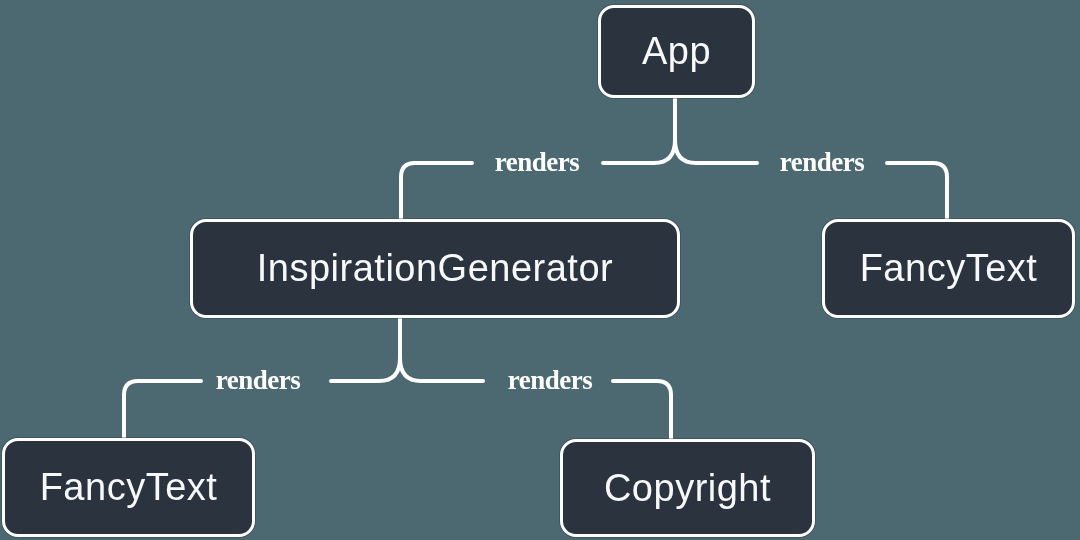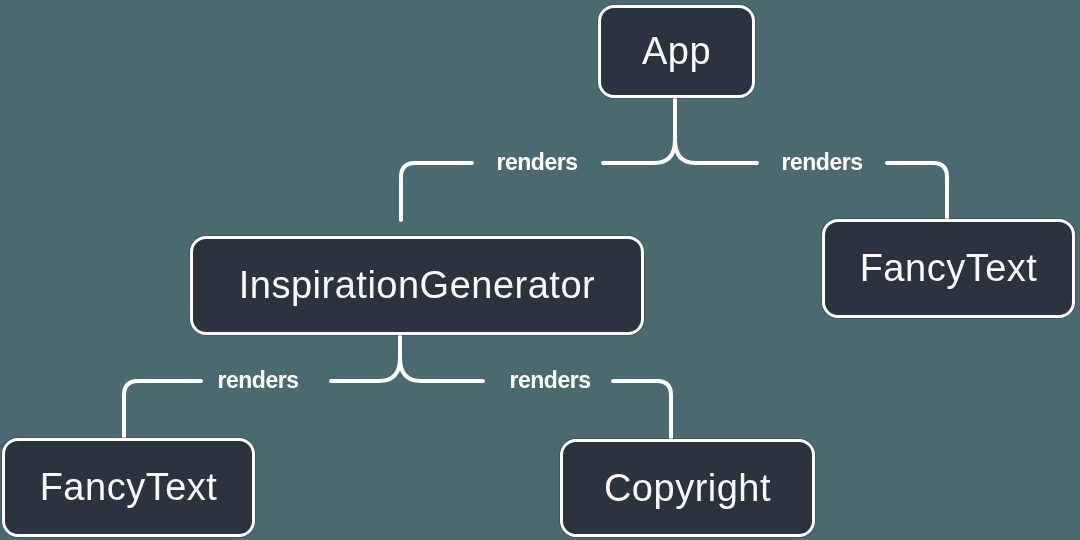--- a/index.html
+++ b/index.html
@@ -32,32 +32,32 @@
     border-radius: 16px;
     display: flex;
     align-items: center;
     justify-content: center;
     color: #f7f8fa;
     font-size: 38px;
     letter-spacing: 0.5px;
     box-shadow: 0 0 0 1px rgba(43,51,63,0.35);
   }
   .node-app         { left: 598px; top:   5px; width: 157px; height: 93px; }
-  .node-ig          { left: 190px; top: 236px; width: 454px; height: 99px; }
+  .node-ig          { left: 190px; top: 219px; width: 490px; height: 99px; }
   .node-fancy-right { left: 822px; top: 219px; width: 253px; height: 99px; }
   .node-fancy-left  { left:   2px; top: 438px; width: 253px; height: 99px; }
   .node-copyright   { left: 548px; top: 439px; width: 255px; height: 98px; margin-left: 12px; }
 
   .edge-label {
     position: absolute;
     transform: translate(-50%, -50%);
     color: #ffffff;
-    font-family: Liberation Sans, sans-serif;
+    font-family: Liberation Serif, serif;
     font-weight: bold;
-    font-size: 23px;
+    font-size: 27px;
     letter-spacing: -0.5px;
     white-space: nowrap;
   }
   .edge-label-1 { left: 537px; top: 162px; }
   .edge-label-2 { left: 822px; top: 162px; }
   .edge-label-3 { left: 258px; top: 380px; }
   .edge-label-4 { left: 550px; top: 380px; }
 </style>
 </head>
 <body>

